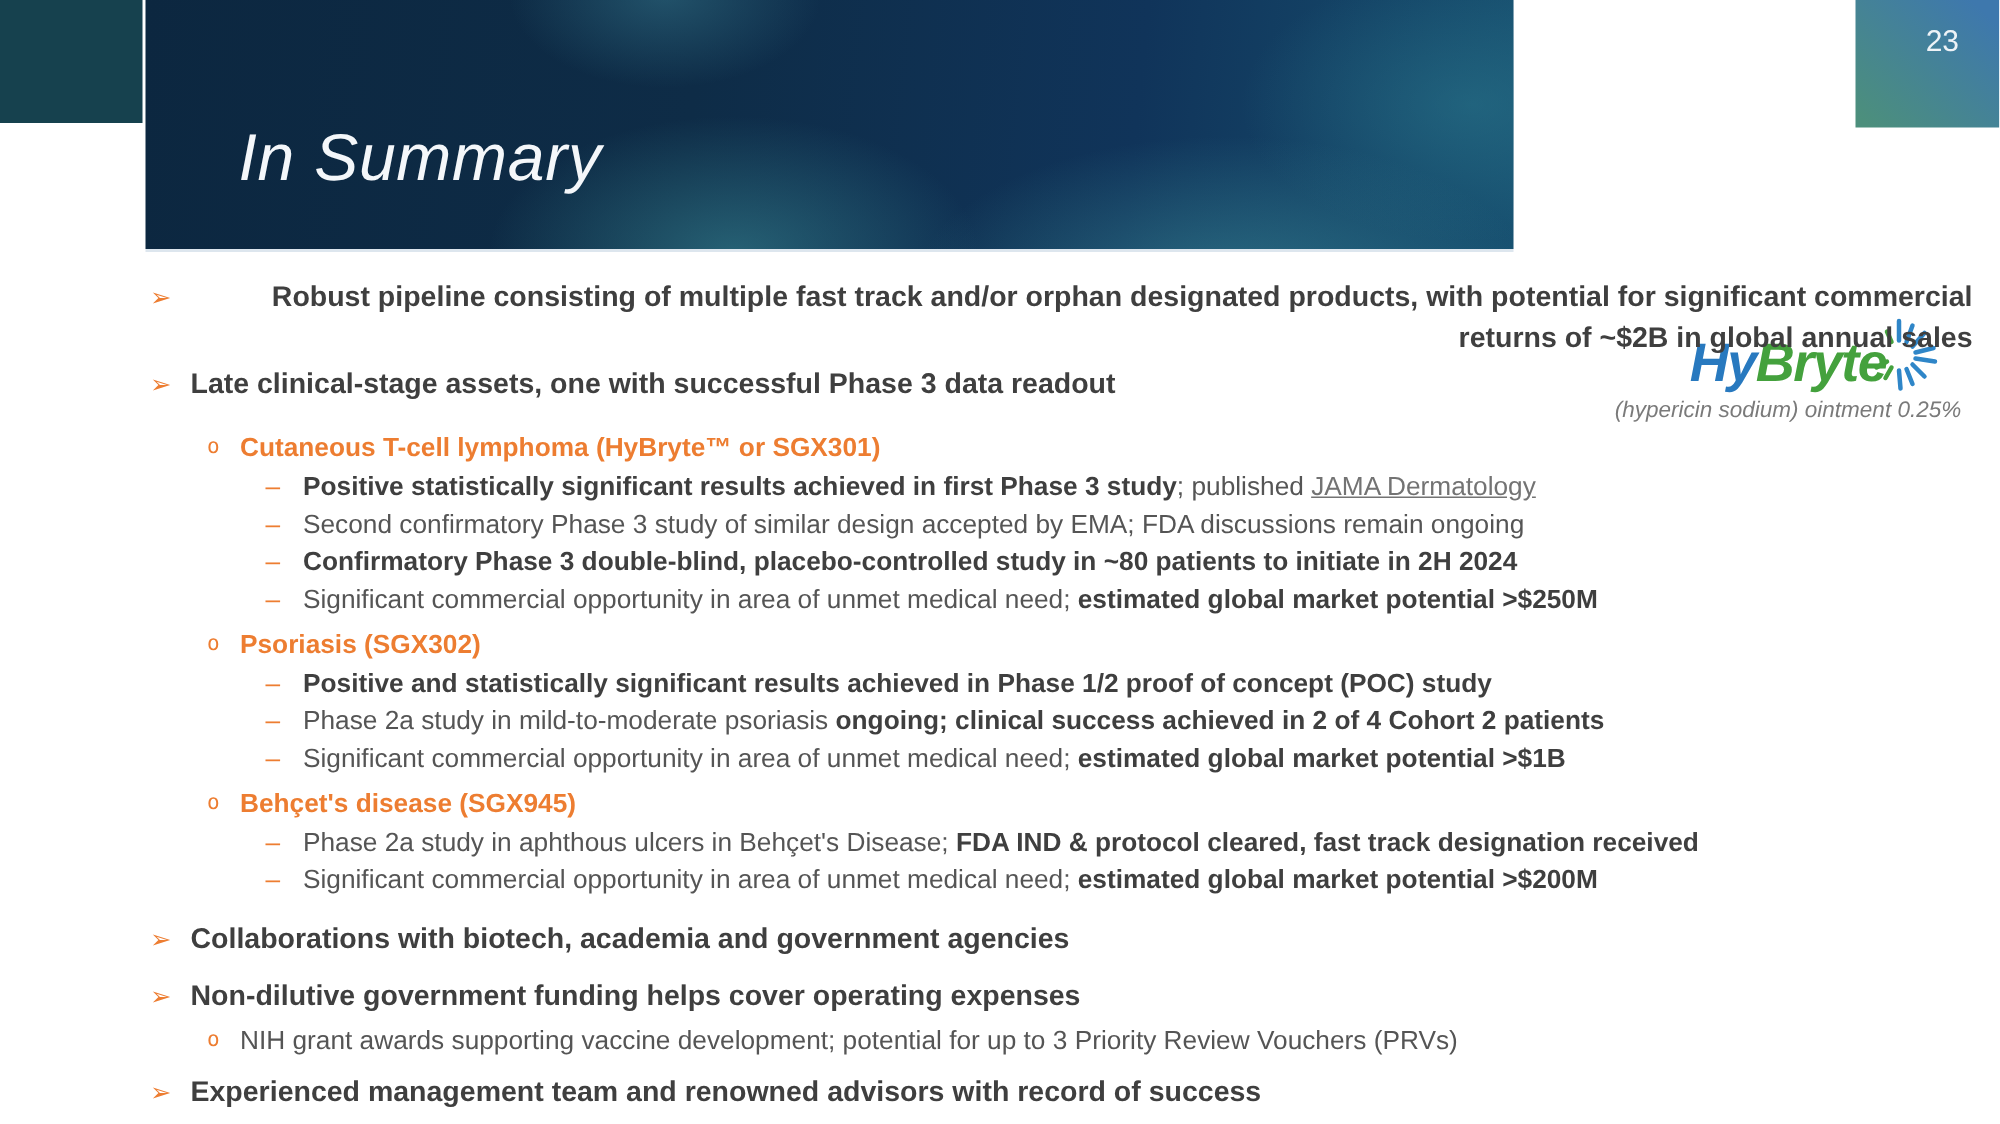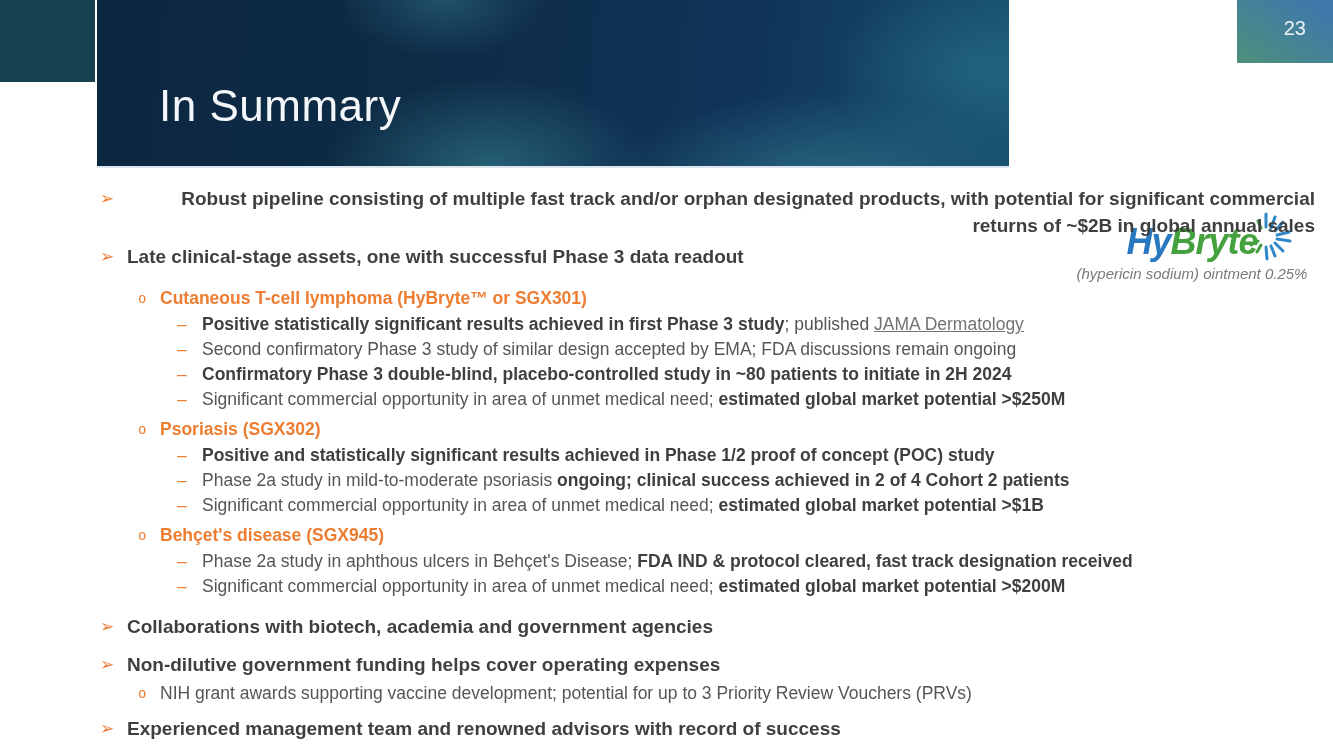--- a/index.html
+++ b/index.html
@@ -8,24 +8,24 @@
 
   
   .corner-teal{position:absolute;left:0;top:0;width:95px;height:82px;background:#16414e;}
   .banner{position:absolute;left:97px;top:0;width:912px;height:168px;
     background:
       radial-gradient(ellipse 160px 95px at 38% -2%, rgba(47,108,130,0.60), transparent 65%),
       radial-gradient(ellipse 240px 135px at 43% 102%, rgba(58,140,152,0.55), transparent 68%),
       radial-gradient(ellipse 300px 150px at 79% 118%, rgba(64,150,160,0.55), transparent 70%),
       radial-gradient(ellipse 220px 130px at 97% 42%, rgba(44,122,142,0.50), transparent 70%),
       linear-gradient(96deg,#0c2740 0%,#0e2c47 40%,#10345a 72%,#175070 100%);
-    border-bottom:2px solid #dde6ee;box-sizing:border-box;}
+    border-bottom:2px solid #dde6ee;box-sizing:border-box;font-style:italic;}
   .banner .title{position:absolute;left:62px;top:84px;margin:0;font-size:44px;font-weight:400;
     letter-spacing:.5px;color:#f4f7fa;line-height:1;}
-  .badge{position:absolute;left:1237px;top:0;width:96px;height:63px;
+  .badge{position:absolute;left:1237px;top:0;width:96px;height:85px;
     background:linear-gradient(to bottom left,#3e78ad 10%,#4c8f7c 95%);}
   .badge .num{position:absolute;right:27px;top:17px;font-size:20px;color:#eef3f7;}
 
   
   .logo{position:absolute;left:1072px;top:224px;width:240px;text-align:center;}
   .logo-word{position:relative;display:inline-block;font-style:italic;font-weight:bold;
     font-size:36px;line-height:1;letter-spacing:-1px;}
   .logo-word .hy{color:#2879bf;}
   .logo-word .bryte{color:#44a13d;}
   .starburst{position:absolute;right:-38px;top:-16px;}

